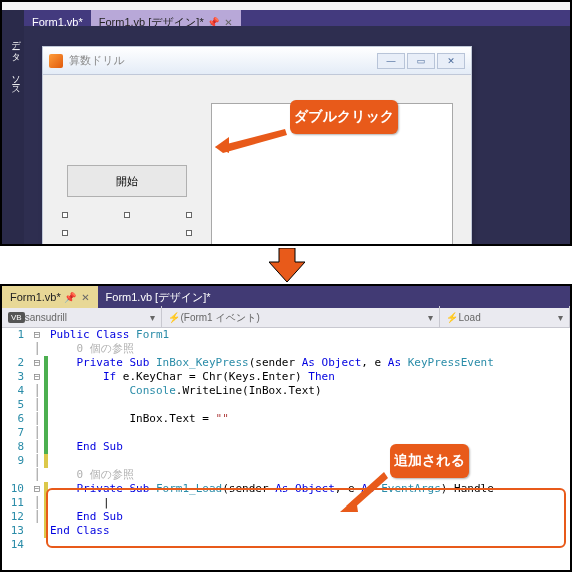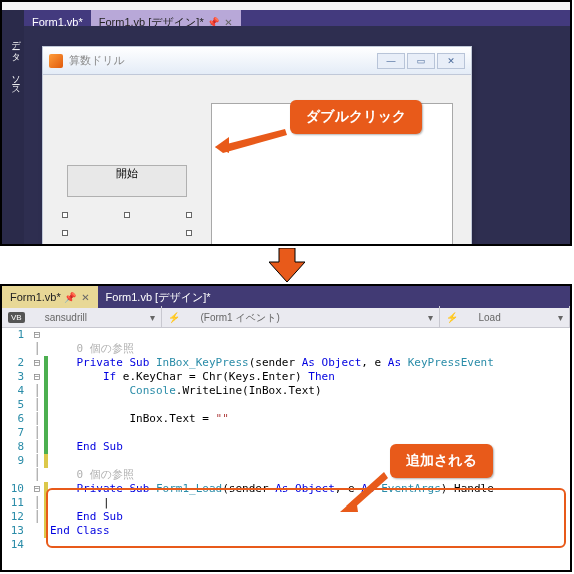--- a/index.html
+++ b/index.html
@@ -17,46 +17,46 @@
 .pin { font-size: 10px; color: #444; }
 
 .design-area { position: absolute; left: 22px; top: 24px; right: 0; bottom: 0; background: #2e2e50; padding: 20px 18px 18px 18px; }
 .form-window { width: 430px; height: 200px; background: #f0f0f0; border: 1px solid #c0c8d8; box-shadow: 2px 2px 6px rgba(0,0,0,.2); position: relative; }
 .form-titlebar { height: 28px; background: linear-gradient(#fff,#e4ecf7); display: flex; align-items: center; padding: 12px 6px; border-bottom: 1px solid #c0c8d8; }
 .form-icon { width: 14px; height: 14px; background: linear-gradient(135deg,#ff9d3b,#e05a0c); border-radius: 2px; margin-right: 6px; }
 .form-title { flex: 1; color: #888; font-size: 11px; }
 .win-btns { display: flex; gap: 2px; }
 .win-btn { width: 28px; height: 16px; background: #e8eef8; border: 1px solid #b8c4d8; display: flex; align-items: center; justify-content: center; font-size: 9px; color: #4a6a9a; }
 .form-body { position: absolute; top: 28px; left: 0; right: 0; bottom: 0; background: #f0f0f0; }
-.btn-start { position: absolute; left: 24px; top: 90px; width: 120px; height: 32px; background: #e8e8e8; border: 1px solid #b0b0b0; display: flex; align-items: flex-start; justify-content: center; font-size: 11px; }
+.btn-start { position: absolute; left: 24px; top: 90px; width: 120px; height: 32px; background: #e8e8e8; border: 1px solid #b0b0b0; display: flex; align-items: center; justify-content: center; font-size: 11px; }
 .listbox { position: absolute; left: 168px; top: 28px; width: 242px; height: 142px; background: #fff; border: 1px solid #a8a8a8; }
 .sel-handles { position: absolute; left: 22px; top: 140px; width: 124px; height: 36px; }
 .sel-handles::before, .sel-handles::after { content: ""; }
 .handle { position: absolute; width: 6px; height: 6px; background: #fff; border: 1px solid #666; }
 .h1 { left: -3px; top: -3px; } .h2 { left: 50%; top: -3px; margin-left: -3px; } .h3 { right: -3px; top: -3px; }
 .h4 { left: -3px; top: 50%; margin-top: -3px; } .h5 { right: -3px; top: 50%; margin-top: -3px; }
 
 
-.callout { position: absolute; background: #e85a1a; color: #fff; font-size: 14px; font-weight: bold; padding: 8px 16px; border-radius: 6px; box-shadow: 1px 1px 2px rgba(0,0,0,.3); z-index: 10; }
+.callout { position: absolute; background: #e85a1a; color: #fff; font-size: 14px; font-weight: bold; padding: 8px 4px; border-radius: 6px; box-shadow: 1px 1px 2px rgba(0,0,0,.3); z-index: 10; }
 .callout-top { top: 100px; left: 290px; }
 .pointer-top { position: absolute; top: 127px; left: 215px; width: 80px; height: 26px; z-index: 9; }
 .pointer-top svg { width: 100%; height: 100%; }
 
 .callout-bot { top: 444px; left: 390px; }
 .pointer-bot { position: absolute; top: 468px; left: 340px; width: 48px; height: 46px; z-index: 9; }
 
 
 .big-arrow { position: absolute; top: 248px; left: 50%; margin-left: -18px; width: 36px; height: 36px; z-index: 5; }
 
 
 .panel-bot { position: absolute; top: 284px; left: 0; width: 572px; height: 288px; border: 2px solid #000; background: #fff; overflow: hidden; }
 .tabs-bot { height: 22px; background: #413a74; display: flex; }
 .tabs-bot .tab.active { background: #e8d896; color: #222; }
 .nav-row { height: 20px; background: #eaeaf0; display: flex; align-items: center; border-bottom: 1px solid #c8c8d0; font-size: 10px; color: #666; }
-.nav-cell { display: flex; align-items: center; padding: 12px 6px; border-right: 1px solid #c8c8d0; height: 100%; gap: 20px; flex: 1; }
+.nav-cell { display: flex; align-items: center; padding: 12px 6px; border-right: 1px solid #c8c8d0; height: 100%; gap: 0; flex: 1; }
 .nav-badge { background: #555; color: #fff; font-size: 8px; padding: 1px 3px; border-radius: 2px; }
 .bolt { color: #c09020; font-size: 10px; }
 
 .editor { position: relative; height: 244px; overflow: hidden; font-family: Consolas, monospace; font-size: 11px; background: #fff; }
 .line { display: flex; height: 14px; line-height: 14px; white-space: pre; }
 .gut-num { width: 28px; text-align: right; color: #2a8ca8; padding-right: 6px; }
 .gut-fold { width: 14px; color: #888; text-align: center; }
 .gut-bar { width: 4px; }
 .bar-g { background: #4caf50; } .bar-y { background: #dcc84a; }
 .code { padding-left: 2px; }
@@ -148,21 +148,21 @@
         <span>(Form1 イベント)</span>
         <span style="margin-left:auto">▾</span>
     </div>
     <div class="nav-cell" style="flex:0 0 130px">
       <span class="bolt">⚡</span>
         <span>Load</span>
         <span style="margin-left:auto">▾</span>
     </div>
   </div>
   <div class="editor">
-    <div class="line"><span class="gut-num">1</span><span class="gut-fold">⊟</span><span class="gut-bar"></span></div>
+    <div class="line"><span class="gut-num">1</span><span class="gut-fold">⊟</span><span class="gut-bar"></span><span class="code"><span class="kw">Public Class</span> <span class="typ">Form1</span></span></div>
     <div class="line"><span class="gut-num"></span><span class="gut-fold">│</span><span class="gut-bar"></span><span class="code dim">    <span>0 個の参照</span></span></div>
     <div class="line"><span class="gut-num">2</span><span class="gut-fold">⊟</span><span class="gut-bar bar-g"></span><span class="code">    <span class="kw">Private Sub</span> <span class="typ">InBox_KeyPress</span>(sender <span class="kw">As</span> <span class="kw">Object</span>, e <span class="kw">As</span> <span class="evt">KeyPressEvent</span></span></div>
     <div class="line"><span class="gut-num">3</span><span class="gut-fold">⊟</span><span class="gut-bar bar-g"></span><span class="code">        <span class="kw">If</span> e.KeyChar = Chr(Keys.Enter) <span class="kw">Then</span></span></div>
     <div class="line"><span class="gut-num">4</span><span class="gut-fold">│</span><span class="gut-bar bar-g"></span><span class="code">            <span class="typ">Console</span>.WriteLine(InBox.Text)</span></div>
     <div class="line"><span class="gut-num">5</span><span class="gut-fold">│</span><span class="gut-bar bar-g"></span></div>
     <div class="line"><span class="gut-num">6</span><span class="gut-fold">│</span><span class="gut-bar bar-g"></span><span class="code">            InBox.Text = <span class="str">""</span></span></div>
     <div class="line"><span class="gut-num">7</span><span class="gut-fold">│</span><span class="gut-bar bar-g"></span></div>
     <div class="line"><span class="gut-num">8</span><span class="gut-fold">│</span><span class="gut-bar bar-g"></span><span class="code">    <span class="kw">End Sub</span></span></div>
     <div class="line"><span class="gut-num">9</span><span class="gut-fold">│</span><span class="gut-bar bar-y"></span><span class="code"></span></div>
     <div class="line"><span class="gut-num"></span><span class="gut-fold">│</span><span class="gut-bar"></span><span class="code dim">    <span>0 個の参照</span></span></div>

